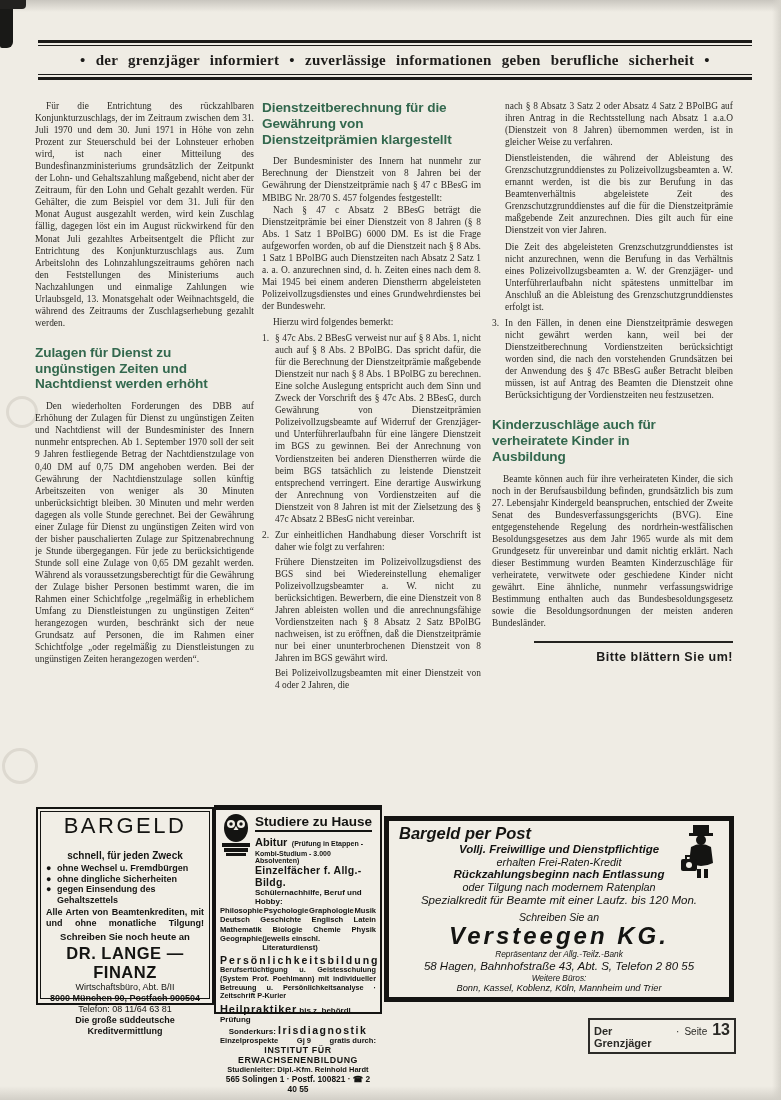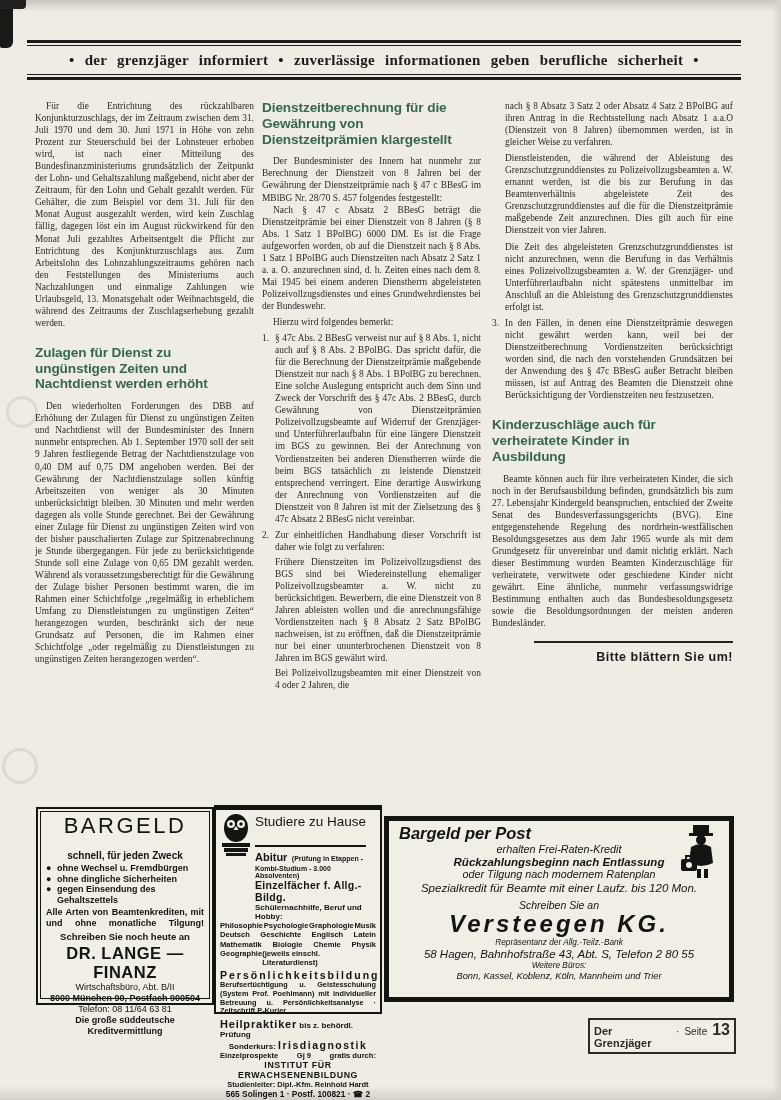--- a/index.html
+++ b/index.html
@@ -14,21 +14,21 @@
                background:linear-gradient(to top,#d2cfc7,rgba(210,207,199,0));}
   .corner-blob{position:absolute;left:0;top:0;width:13px;height:48px;background:#191917;
                border-radius:0 0 6px 2px;}
   .corner-blob2{position:absolute;left:0;top:0;width:26px;height:9px;background:#22211f;
                 border-radius:0 0 4px 0;}
   .punch{position:absolute;border:3px solid #ddd9d0;border-radius:50%;}
   .punch.p1{left:6px;top:396px;width:26px;height:26px;}
   .punch.p2{left:2px;top:748px;width:30px;height:30px;}
 
   
-  .header{position:absolute;left:27px;top:40px;width:714px;}
+  .header{position:absolute;left:38px;top:40px;width:714px;}
   .rule-thick{height:3px;background:#1c1b19;}
   .rule-thin{height:1px;background:#1c1b19;margin-top:2px;}
   .rule-thin.b{margin-top:0;margin-bottom:2px;}
   .header-text{font-weight:bold;font-size:15px;word-spacing:6px;letter-spacing:.3px;
                text-align:center;padding:6px 0 5px;color:#1d1c1a;}
 
   
   .col{position:absolute;top:100px;overflow:hidden;}
   .col1{left:35px;width:219px;height:700px;}
   .col2{left:262px;width:219px;height:700px;}
@@ -62,22 +62,22 @@
              text-align-last:justify;margin-top:2px;}
   .ad1-cta{font-size:9.5px;font-weight:bold;text-align:center;margin-top:3px;}
   .ad1-company{font-size:16.5px;font-weight:bold;text-align:center;letter-spacing:.5px;margin-top:2px;}
   .ad1-line{font-size:9px;text-align:center;line-height:11px;}
   .ad1-line.bold{font-weight:bold;}
 
   .ad2{left:214px;top:805px;width:164px;height:202px;border:2px solid #141412;border-top:5px solid #141412;}
   .ad2-pad{padding:2px 4px;}
   .ad2-head{display:flex;gap:3px;}
   .ad2-headtxt{flex:1;min-width:0;}
-  .ad2-title{font-size:13.5px;font-weight:normal;border-bottom:2px solid #141412;
-             display:inline-block;padding-bottom:16px;white-space:nowrap;}
+  .ad2-title{font-size:13.5px;font-weight:bold;border-bottom:2px solid #141412;
+             display:inline-block;padding-bottom:1px;white-space:nowrap;}
   .ad2-abitur{font-size:11px;font-weight:bold;}
   .ad2-note{font-size:7px;font-weight:bold;}
   .ad2-einzel{font-size:10.5px;font-weight:bold;letter-spacing:.3px;}
   .ad2-einzelsub{font-size:8px;font-weight:bold;}
   .subj{display:flex;justify-content:space-between;font-size:7.6px;font-weight:bold;line-height:9.3px;}
   .pers-title{text-align:center;font-size:10.5px;font-weight:bold;letter-spacing:2px;margin-top:2px;}
   .pers-text{font-size:7.3px;font-weight:bold;line-height:8.6px;text-align:justify;}
   .heil-row{margin-top:2px;font-size:8px;font-weight:bold;}
   .heil{font-size:11px;letter-spacing:.8px;}
   .sonder-row{text-align:center;font-size:8px;font-weight:bold;}
@@ -281,20 +281,21 @@
         <circle cx="24" cy="17" r="5" fill="#141412"></circle>
         <path d="M14 24 Q24 18 34 24 L36 40 Q24 46 12 40 Z" fill="#141412"></path>
         <rect x="4" y="36" width="16" height="12" rx="2" fill="#141412"></rect>
         <rect x="9" y="33" width="6" height="4" fill="none" stroke="#141412" stroke-width="2"></rect>
         <circle cx="12" cy="42" r="3" fill="#f1eee6"></circle>
         <rect x="20" y="46" width="4" height="9" fill="#141412"></rect>
         <rect x="27" y="46" width="4" height="9" fill="#141412"></rect>
       </svg>
     </span>
     <div class="ad3-title">Bargeld per Post</div>
+    <div class="ad3-l bold c">Vollj. Freiwillige und Dienstpflichtige</div>
     <div class="ad3-l c">erhalten Frei-Raten-Kredit</div>
     <div class="ad3-l bold c">Rückzahlungsbeginn nach Entlassung</div>
     <div class="ad3-l c">oder Tilgung nach modernem Ratenplan</div>
     <div class="ad3-l5 c">Spezialkredit für Beamte mit einer Laufz. bis 120 Mon.</div>
     <div class="ad3-cta c">Schreiben Sie an</div>
     <div class="ad3-company c">Versteegen KG.</div>
     <div class="ad3-sub c">Repräsentanz der Allg.-Teilz.-Bank</div>
     <div class="ad3-addr c">58 Hagen, Bahnhofstraße 43, Abt. S, Telefon 2 80 55</div>
     <div class="ad3-more c">Weitere Büros:</div>
     <div class="ad3-cities c">Bonn, Kassel, Koblenz, Köln, Mannheim und Trier</div>

